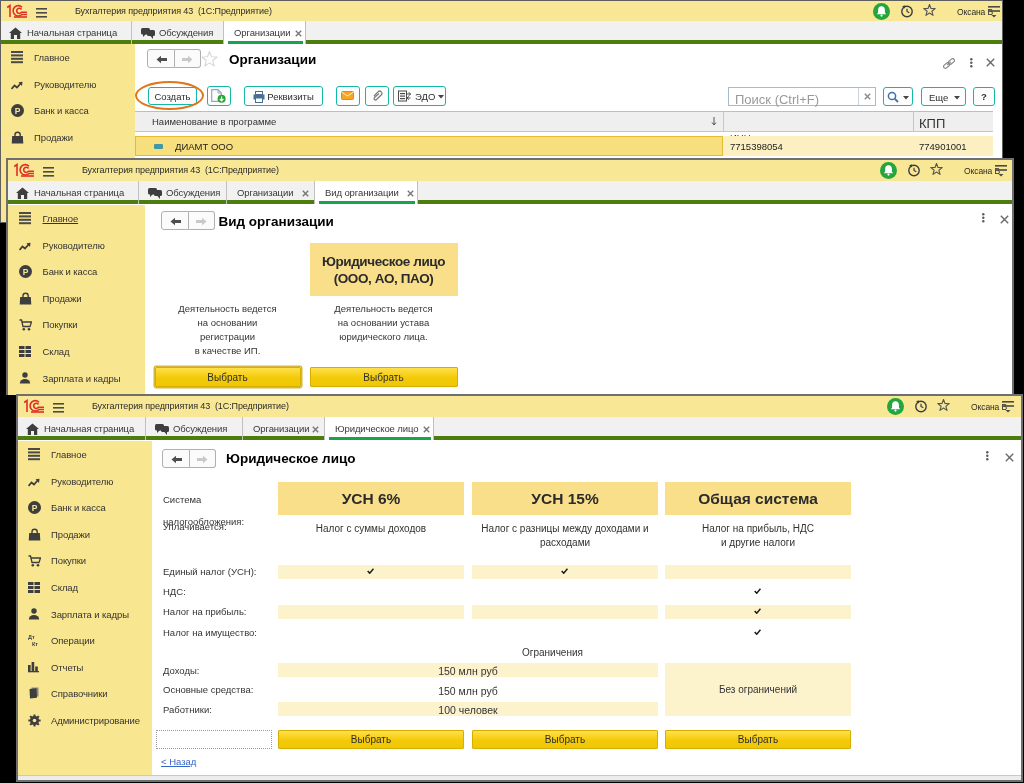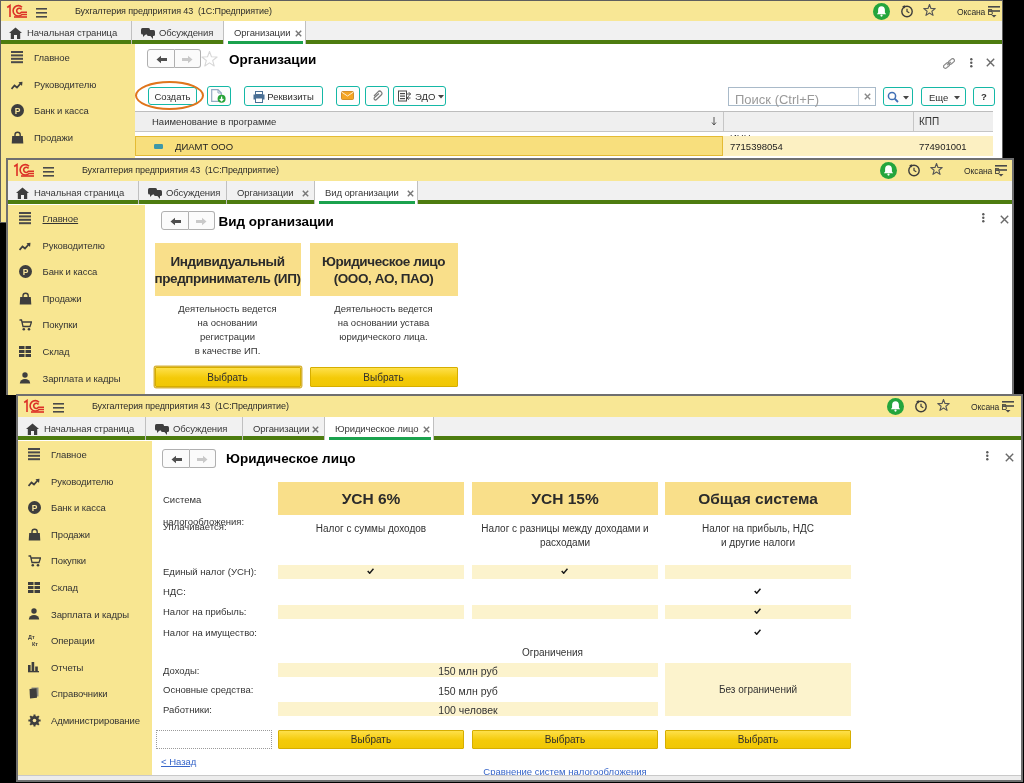--- a/index.html
+++ b/index.html
@@ -206,21 +206,21 @@
           <path d="M0 0 L6 0 L3 3.6 z" fill="#444"></path>
         </svg>
       </div>
       <div class="tbtn" style="left:838px;top:43px;width:22px;height:19px;font-weight:bold;">?</div>
       <div class="abs" style="left:0;top:67px;width:858px;height:21px;background:#efefef;border-top:1px solid #bdbdbd;border-bottom:1px solid #c6c6c6;">
         <span class="abs" style="left:17px;top:4px;font-size:9.5px;color:#333;">Наименование в программе</span>
         <svg class="abs" style="left:576px;top:5px;" width="6" height="9" viewBox="0 0 6 9">
           <path d="M3 0 L3 8 M3 8 L1 5.5 M3 8 L5 5.5" stroke="#555" stroke-width="1" fill="none"></path>
         </svg>
         <span class="abs" style="left:595px;top:4px;font-size:9.5px;color:#333;margin-top:16px;">ИНН</span>
-        <span class="abs" style="left:784px;top:4px;font-size:10px;color:#333;">КПП</span>
+        <span class="abs" style="left:784px;top:4px;font-size:13px;color:#333;">КПП</span>
         <span class="abs" style="left:588px;top:0;width:1px;height:20px;background:#c6c6c6;"></span>
         <span class="abs" style="left:778px;top:0;width:1px;height:20px;background:#c6c6c6;"></span>
       </div>
       <div class="abs" style="left:0;top:92px;width:858px;height:36px;border-bottom:5px solid #0c4a6e;">
         <span class="abs" style="left:0;top:0;width:588px;height:20px;background:#f8df7d;border:1px solid #e4bb35;"></span>
         <span class="abs" style="left:588px;top:0;width:190px;height:20px;background:#fcf0c2;"></span>
         <span class="abs" style="left:778px;top:0;width:80px;height:20px;background:#fcf0c2;"></span>
         <svg class="abs" style="left:19px;top:8px;" width="9" height="5">
           <rect x="0" y="0" width="9" height="5" rx="1.2" fill="#3e98a8"></rect>
         </svg>
@@ -352,21 +352,20 @@
       </div>
       <div class="h1" style="left:74px;top:9px;">Вид организации</div>
       <svg class="abs" style="left:837px;top:8px;" width="3" height="10" viewBox="0 0 3 10">
         <circle cx="1.3" cy="1.3" r="1.2" fill="#5a5a5a"></circle>
         <circle cx="1.3" cy="4.8" r="1.2" fill="#5a5a5a"></circle>
         <circle cx="1.3" cy="8.3" r="1.2" fill="#5a5a5a"></circle>
       </svg>
       <svg class="abs" style="left:855px;top:10px;" width="9" height="9" viewBox="0 0 9 9">
         <path d="M0.8 0.8 L8.2 8.2 M8.2 0.8 L0.8 8.2" stroke="#6a6a6a" stroke-width="1.4"></path>
       </svg>
-      <div class="ybox" style="left:10px;top:38px;width:146px;height:53px;font-size:13.5px;letter-spacing:-0.4px;font-weight:bold;color:#2b2b2b;line-height:17px;white-space:nowrap;">Индивидуальный<br>предприниматель (ИП)</div>
       <div class="ybox" style="left:165px;top:38px;width:148px;height:53px;font-size:13.5px;letter-spacing:-0.4px;font-weight:bold;color:#2b2b2b;line-height:17px;white-space:nowrap;">Юридическое лицо<br>(ООО, АО, ПАО)</div>
       <div class="ctr" style="left:10px;top:97px;width:146px;font-size:9.5px;line-height:14px;">Деятельность ведется<br>на основании<br>регистрации<br>в качестве ИП.</div>
       <div class="ctr" style="left:165px;top:97px;width:148px;font-size:9.5px;line-height:14px;">Деятельность ведется<br>на основании устава<br>юридического лица.</div>
       <div class="btn" style="left:10px;top:162px;width:146px;height:20px;box-shadow:0 0 0 1.5px #d9b63e;">Выбрать</div>
       <div class="btn" style="left:165px;top:162px;width:148px;height:20px;">Выбрать</div>
     </div>
   </div>
 <div class="win" style="left:16px;top:394px;width:1007px;height:388px;border:2px solid #6f6f6f;">
     <div class="tbar"></div>
     <svg class="abs" style="left:4px;top:3px;" width="23" height="14" viewBox="0 0 23 14">
@@ -560,15 +559,14 @@
       <div class="lbl" style="left:11px;top:263px;">Работники:</div>
       <div class="pale" style="left:126px;top:261px;width:380px;height:14px;"></div>
       <div class="ctr" style="left:126px;top:263px;width:380px;font-size:10.5px;">100 человек</div>
       <div class="ybox" style="left:513px;top:222px;width:186px;height:53px;background:#fcf3cd;font-size:10px;color:#333;">Без ограничений</div>
       <div class="abs" style="left:4px;top:289px;width:116px;height:19px;border:1px dotted #9a9a9a;">
         <span class="abs lnk" style="left:4px;top:3px;font-size:9.5px;">&lt; Назад</span>
       </div>
       <div class="btn" style="left:126px;top:289px;width:186px;height:19px;">Выбрать</div>
       <div class="btn" style="left:320px;top:289px;width:186px;height:19px;">Выбрать</div>
       <div class="btn" style="left:513px;top:289px;width:186px;height:19px;">Выбрать</div>
-      <div class="abs" style="left:0;top:320px;width:826px;text-align:center;"><span class="lnk" style="font-size:9.5px;">Сравнение систем налогообложения</span></div>
     </div>
     <div class="abs" style="left:0;right:0;bottom:0;height:5px;background:#ececec;border-top:1px solid #c9c9c9;"></div>
   </div>
 </body></html>

